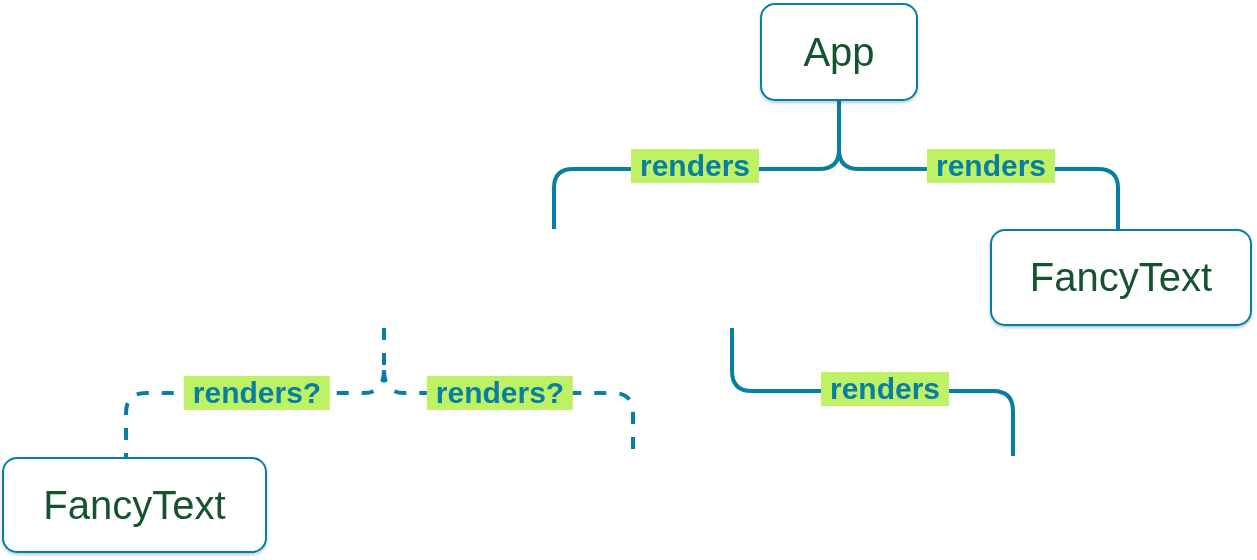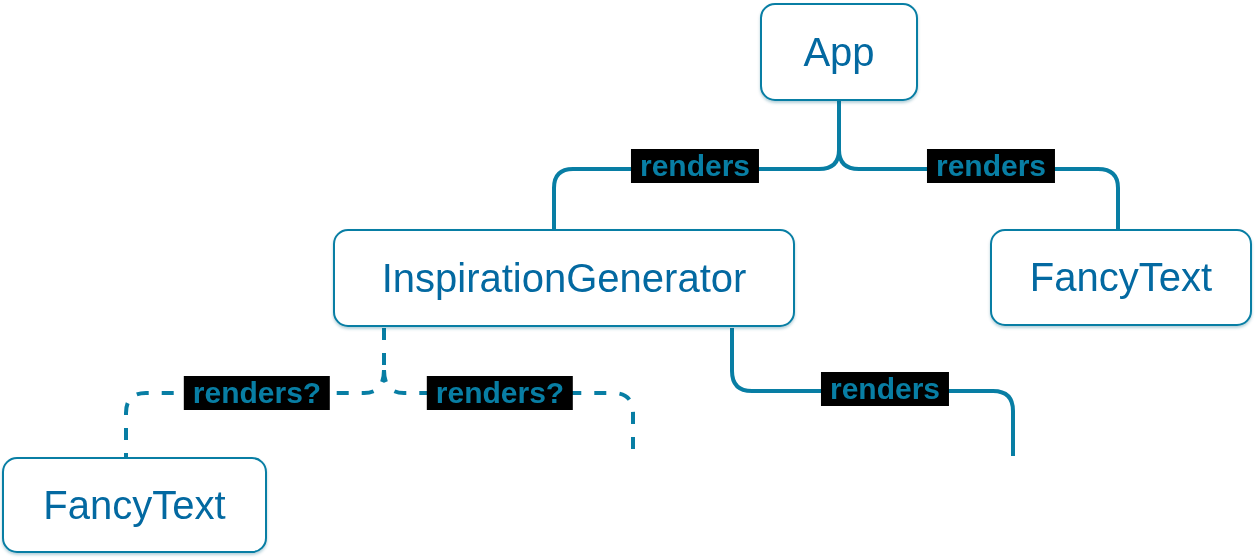--- a/index.html
+++ b/index.html
@@ -14,34 +14,34 @@
   .wires path{fill:none;stroke:#087ea4;stroke-width:4;}
   .wires path.dashed{stroke-dasharray:12 13;}
   .node{
     position:absolute;
     box-sizing:border-box;
     background:#ffffff;
     border:2.5px solid #087ea4;
     border-radius:15px;
     box-shadow:0 2px 3px rgba(7,100,130,0.30);
     display:flex;align-items:center;justify-content:center;
-    color:#0369a1;
+    color:#14532d;
     font-size:40px;font-weight:500;
     white-space:nowrap;
   }
   .n-app{left:760px;top:3px;width:158px;height:98px;}
   .n-ig{left:333px;top:229px;width:462px;height:98px;}
   .n-ft-top{left:990px;top:229px;width:262px;height:97px;}
   .n-ft-bottom{left:2px;top:457px;width:265px;height:96px;}
   .n-color{left:537px;top:453px;width:183px;height:99px;}
   .n-copyright{left:878px;top:456px;width:267px;height:98px;}
   .edge-label{
     position:absolute;
     transform:translate(-50%,-50%);
-    background:#000000;
+    background:#bef264;
     padding:2px 9px;
     color:#087ea4;
     font-size:30px;font-weight:700;
     white-space:nowrap;
     line-height:1;
   }
   .l-e0{left:695px;top:166px;}
   .l-e1{left:991px;top:166px;}
   .l-e2{left:257px;top:393px;}
   .l-e3{left:500px;top:393px;}
@@ -57,21 +57,20 @@
     <path d="M839 150 Q839 169 819 169 L573 169 Q554 169 554 188 L554 229"></path>
     <path d="M839 150 Q839 169 859 169 L1098 169 Q1118 169 1118 188 L1118 229"></path>
     <path d="M732 328 L732 371 Q732 391 752 391 L993 391 Q1013 391 1013 411 L1013 456"></path>
     <path class="dashed" d="M384 328 L384 370"></path>
     <path class="dashed" d="M384 370 Q384 393 364 393 L146 393 Q126 393 126 413 L126 457"></path>
     <path class="dashed" d="M384 370 Q384 393 404 393 L613 393 Q633 393 633 413 L633 453"></path>
   </svg>
 
   <div class="node n-app">App</div>
 
-  <div class="node n-ig">InspirationGenerator</div>
 
   <div class="node n-ft-top">FancyText</div>
 
   <div class="node n-ft-bottom">FancyText</div>
 
 
 
   <span class="edge-label l-e0">renders</span>
 
   <span class="edge-label l-e1">renders</span>

